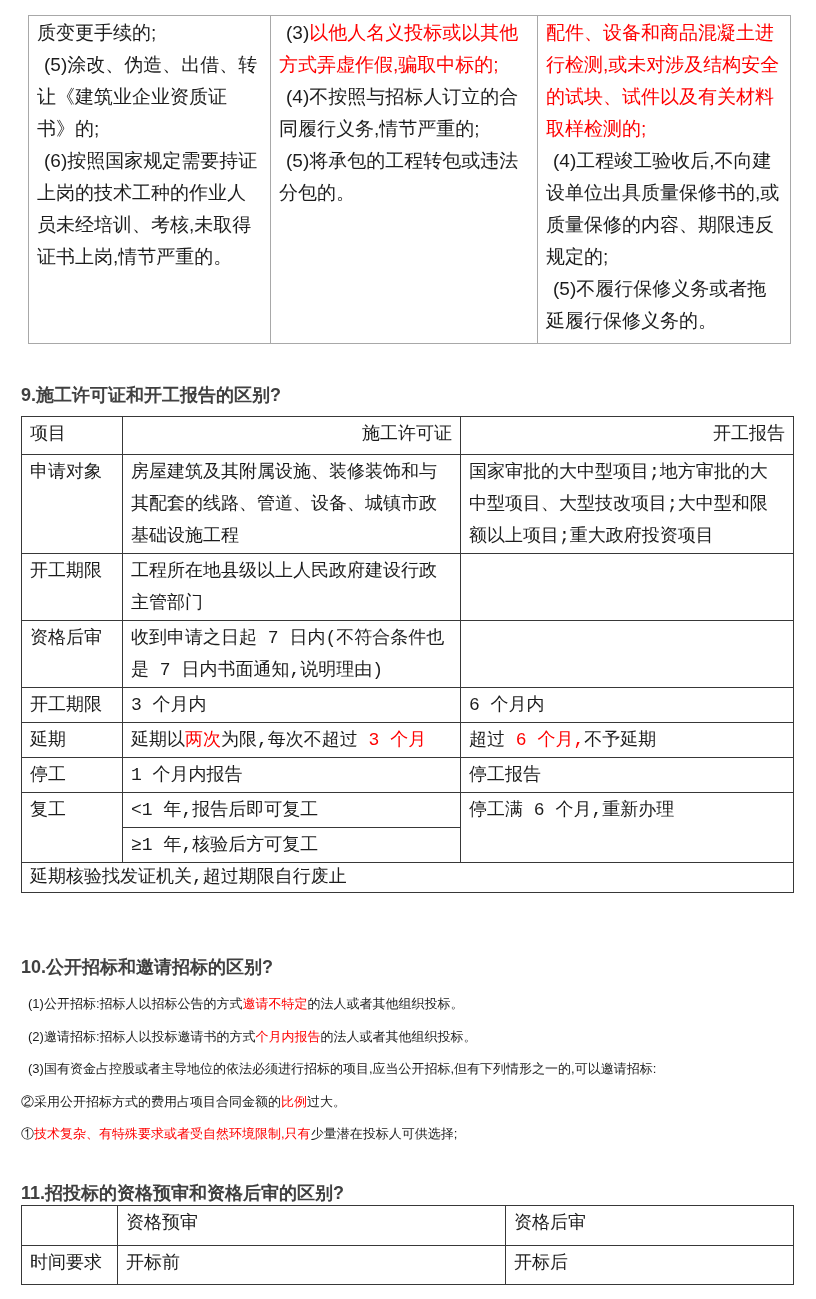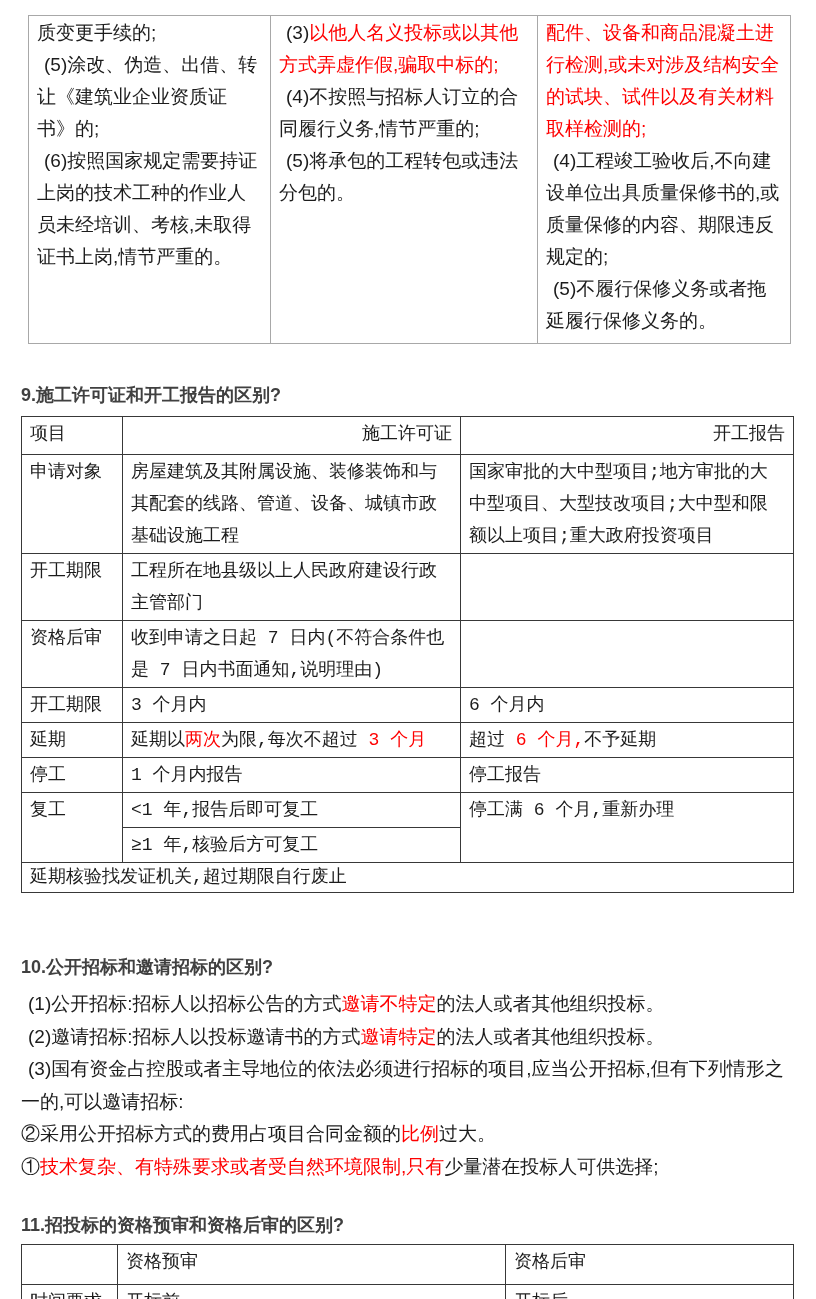--- a/index.html
+++ b/index.html
@@ -20,37 +20,37 @@
     border:1px solid #a8a8a8; vertical-align:top;
     padding:1px 8px 6px 8px; font-size:19px; line-height:32px;
   }
 
   
   .hd {
     font-size:18px; font-weight:bold; color:#404040;
     margin:39px 0 9px 21px; line-height:24px;
   }
   .hd10 { margin-top:62px; margin-bottom:9px; }
-  .hd11 { margin-top:30px; margin-bottom:7px; }
+  .hd11 { margin-top:30px; margin-bottom:0; }
 
   
   .t9, .t11 { margin-left:21px; width:772px; }
   .t9 td, .t11 td {
     border:1px solid #383838; vertical-align:top;
     font-size:18px; line-height:32px; padding:1px 8px;font-family:Liberation Mono, monospace;
   }
   .ctr { text-align:right; }
   .h38 { height:38px; } .h97 { height:97px; } .h65 { height:65px; }
   .h35 { height:35px; } .h33 { height:33px; } .h30 { height:30px; }
   .h40 { height:40px; } .h39 { height:39px; }
   .foot td { line-height:27px; text-align:left; }
 
   
   .para {
-    font-size:19px; line-height:32.5px; color:#1c1c1c;
+    font-size:13px; line-height:32.5px; color:#1c1c1c;
     margin-left:21px; width:774px;
   }
 </style>
 </head>
 <body>
 
 <div class="page">
 
   <table class="t-top">
     <colgroup>
@@ -132,21 +132,21 @@
         <td>≥1 年,核验后方可复工</td>
       </tr>
       <tr class="h30 foot">
         <td colspan="3">延期核验找发证机关,超过期限自行废止</td>
       </tr>
     </tbody>
   </table>
 
   <h2 class="hd hd10">10.公开招标和邀请招标的区别?</h2>
   <p class="para ind"><span>(1)公开招标:招标人以招标公告的方式</span><span class="red">邀请不特定</span><span>的法人或者其他组织投标。</span></p>
-  <p class="para ind"><span>(2)邀请招标:招标人以投标邀请书的方式</span><span class="red">邀请特定</span><span>的法人或者其他组织投标。</span></p>
+  <p class="para ind"><span>(2)邀请招标:招标人以投标邀请书的方式</span><span class="red">个月内报告</span><span>的法人或者其他组织投标。</span></p>
   <p class="para ind"><span>(3)国有资金占控股或者主导地位的依法必须进行招标的项目,应当公开招标,但有下列情形之一的,可以邀请招标:</span></p>
   <p class="para"><span>②采用公开招标方式的费用占项目合同金额的</span><span class="red">比例</span><span>过大。</span></p>
   <p class="para"><span>①</span><span class="red">技术复杂、有特殊要求或者受自然环境限制,只有</span><span>少量潜在投标人可供选择;</span></p>
 
   <h2 class="hd hd11">11.招投标的资格预审和资格后审的区别?</h2>
 
   <table class="t11">
     <colgroup>
         <col style="width:96px">
         <col style="width:388px">

